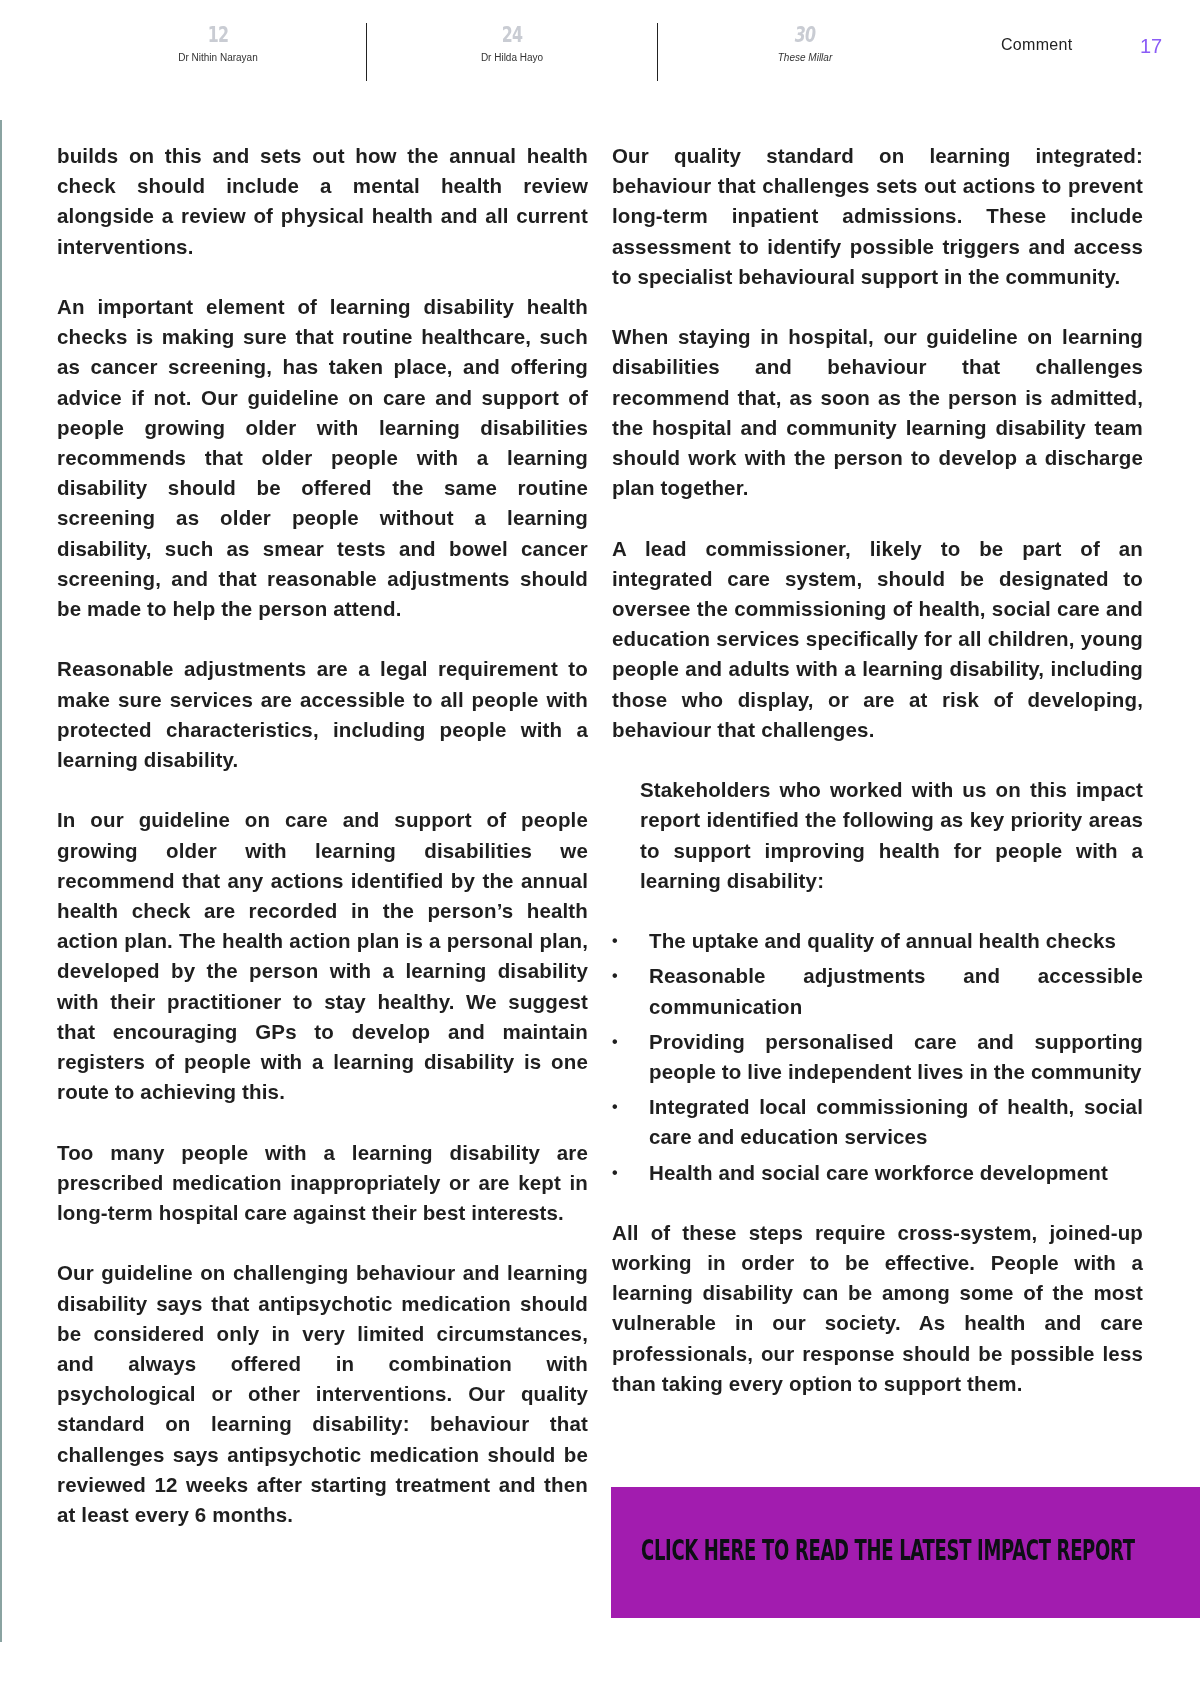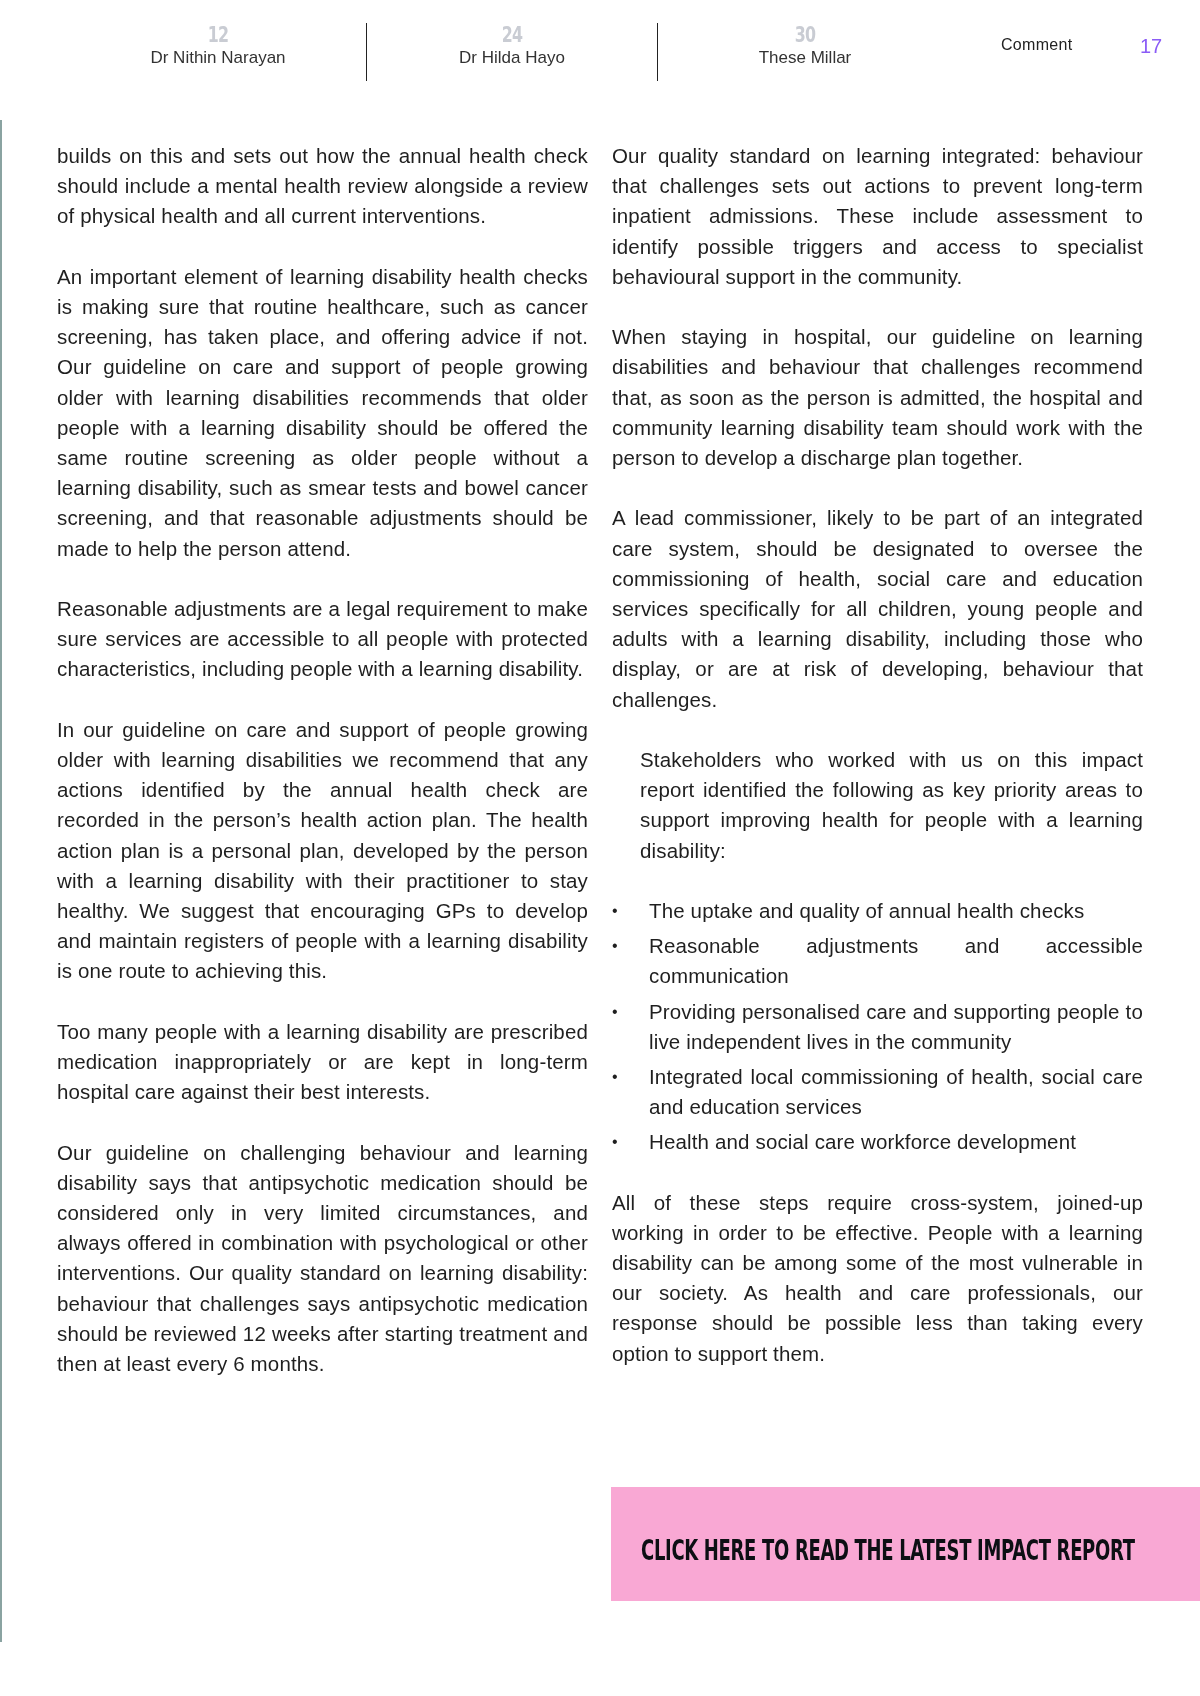--- a/index.html
+++ b/index.html
@@ -44,28 +44,28 @@
       font-size: 22px;
       letter-spacing: -1px;
       transform: scaleX(0.72);
       color: #c9ccd3;
       line-height: 26px;
       height: 26px;
     }
     .header-item .name {
       display: block;
       font-family: "Liberation Sans", sans-serif;
-      font-size: 17px;
+      font-size: 10px;
       color: #333333;
       line-height: 16px;
       margin-top: 2px;
     }
     .h1 { left: 83px; }
     .h2 { left: 377px; }
-    .h3 { left: 670px; }
+    .h3 { left: 670px; font-style: italic; }
     .divider {
       position: absolute;
       top: 23px;
       width: 1px;
       height: 58px;
       background: #222222;
     }
     .d1 { left: 366px; }
     .d2 { left: 657px; }
     .section-label {
@@ -87,20 +87,21 @@
     .col {
       position: absolute;
       top: 141px;
       width: 531px;
       font-family: "Liberation Sans", sans-serif;
       font-size: 20.5px;
       line-height: 30.2px;
       text-align: justify;
       color: #1f1f1f;
       letter-spacing: 0.15px;
+      font-weight: bold;
     }
     .col-left { left: 57px; }
     .col-right { left: 612px; width: 531px; }
     .col p {
       margin: 0 0 30.2px 0;
     }
     .col p.indented {
       margin-left: 28px;
     }
     ul.priorities {
@@ -119,22 +120,22 @@
       top: 0;
       font-size: 16px;
       color: #1f1f1f;
     }
     
     .cta {
       position: absolute;
       left: 611px;
       top: 1487px;
       width: 589px;
-      height: 114px;
-      background: #f9a8d4;
+      height: 131px;
+      background: #a21caf;
       cursor: pointer;
       text-align: right;
     }
     .cta-label {
       position: absolute;
       left: 30px;
       top: 46px;
       font-family: "DejaVu Sans", sans-serif;
       font-weight: bold;
       font-size: 29px;

